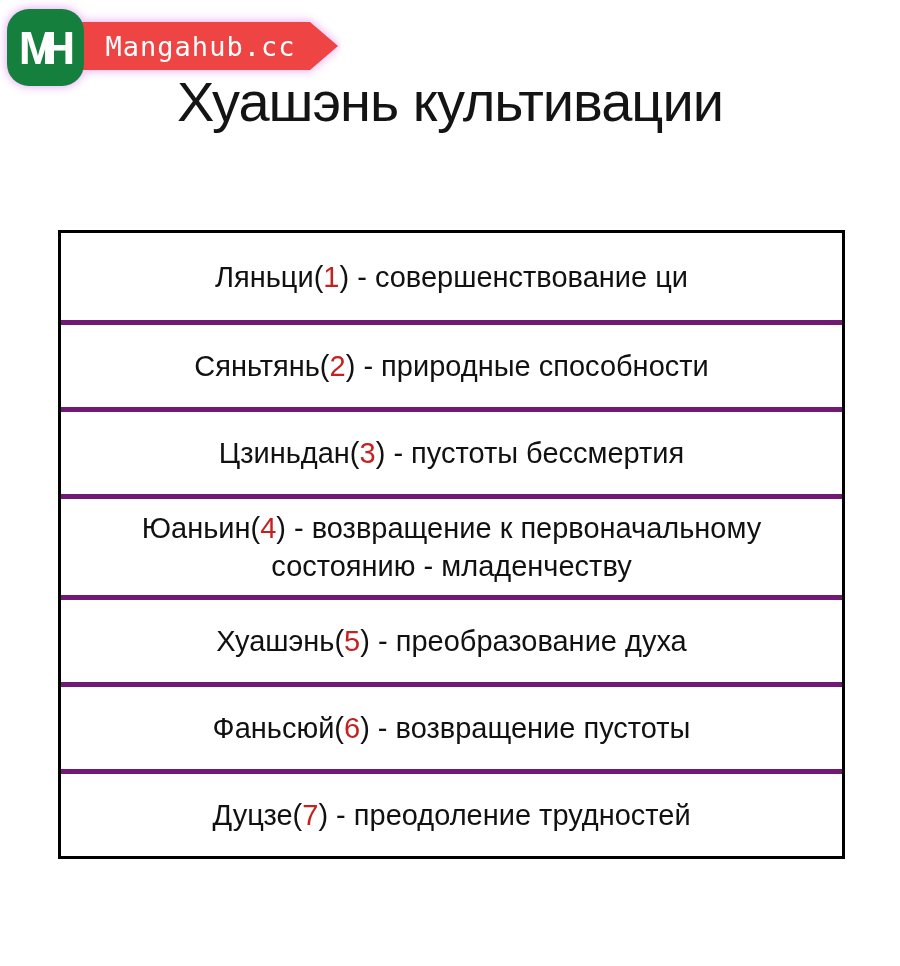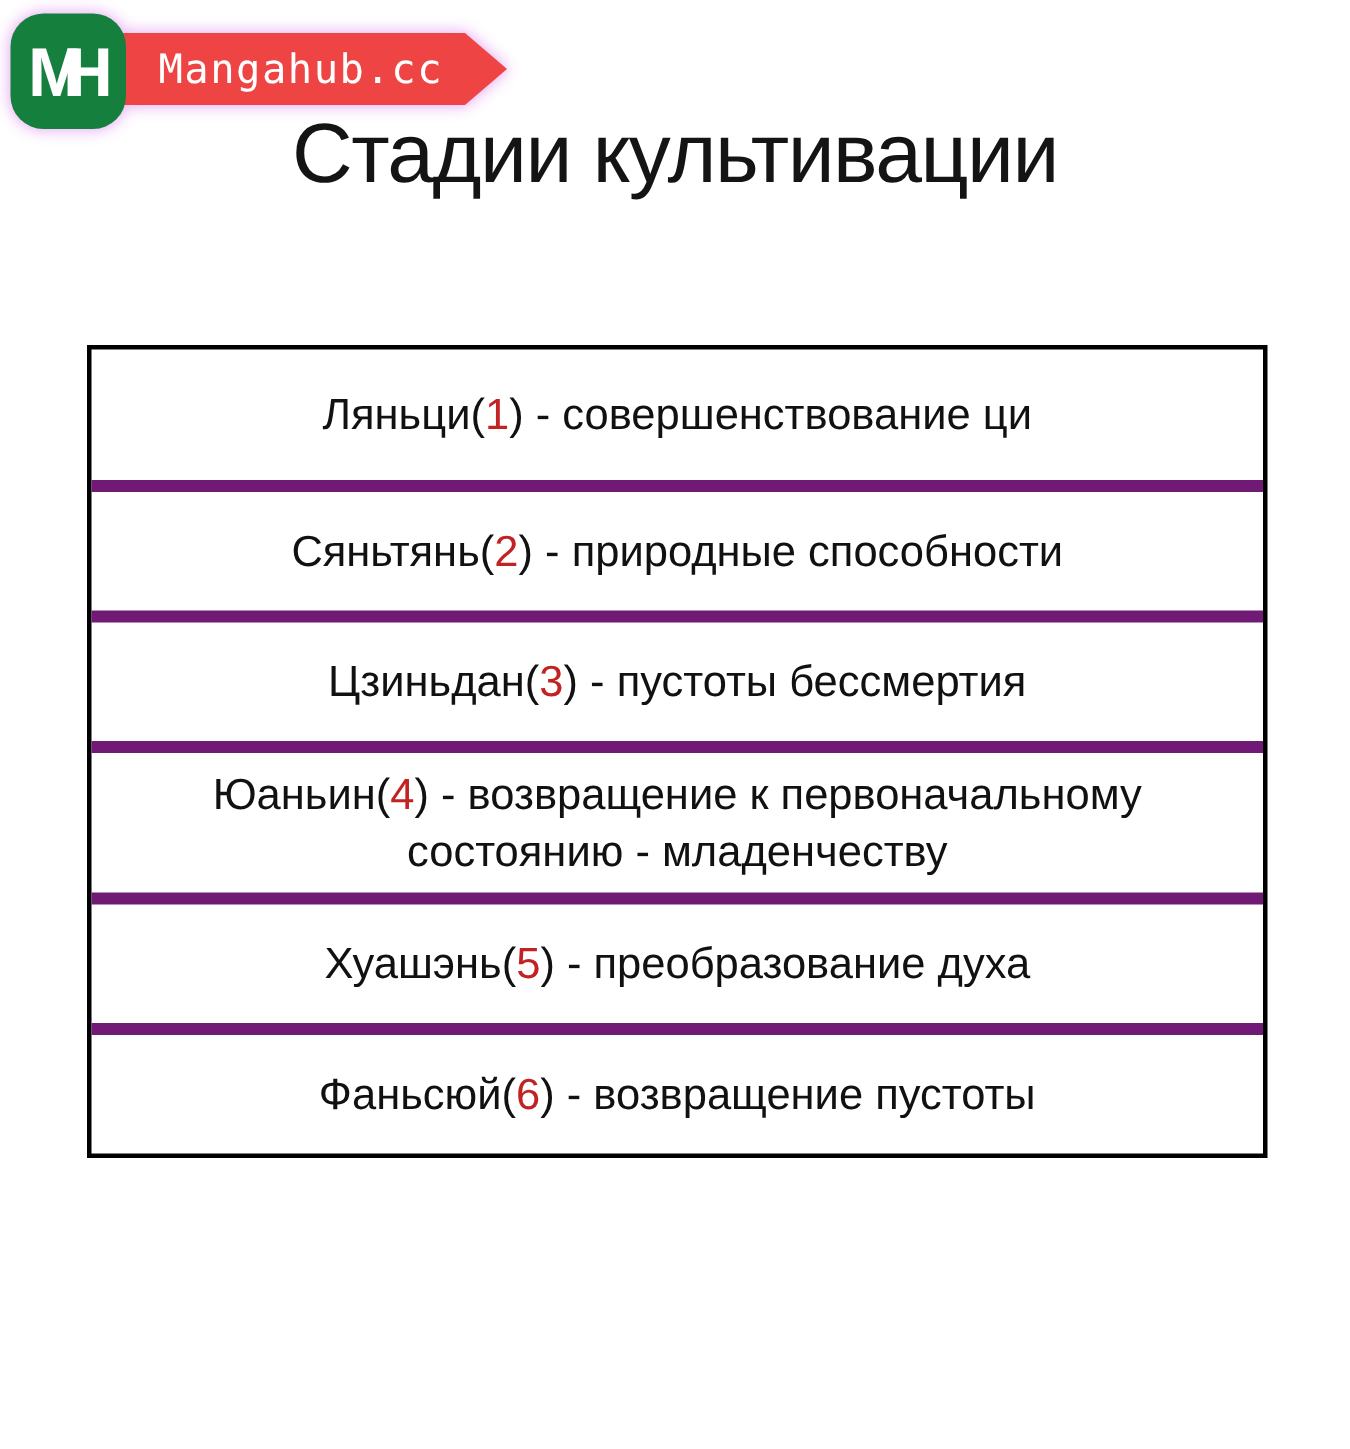--- a/index.html
+++ b/index.html
@@ -87,21 +87,21 @@
     left: 58px;
     top: 230px;
     width: 787px;
     box-sizing: border-box;
     border: 3px solid #000000;
     background: #ffffff;
   }
   .stage-row {
     box-sizing: border-box;
     min-height: 87px;
-    border-top: 8px solid #701a75;
+    border-top: 5px solid #701a75;
     display: flex;
     align-items: center;
     justify-content: center;
     text-align: center;
     padding: 6px 28px;
   }
   .stage-row:first-child {
     border-top: none;
   }
   .stage-row:nth-child(4) {
@@ -122,21 +122,21 @@
 
 <div class="watermark">
   <div class="banner">
     <span class="banner-text">Mangahub.cc</span>
   </div>
   <div class="logo-square">
     <span class="monogram">MH</span>
   </div>
 </div>
 
-<h1 class="page-title">Стадии культивации</h1>
+<h1 class="page-title">Хуашэнь культивации</h1>
 
 <div class="stage-table">
 
   <div class="stage-row">
     <div class="stage-text"><span>Ляньци(</span><span class="stage-number">1</span><span>) - совершенствование ци</span></div>
   </div>
 
   <div class="stage-row">
     <div class="stage-text"><span>Сяньтянь(</span><span class="stage-number">2</span><span>) - природные способности</span></div>
   </div>
@@ -150,14 +150,17 @@
   </div>
 
   <div class="stage-row">
     <div class="stage-text"><span>Хуашэнь(</span><span class="stage-number">5</span><span>) - преобразование духа</span></div>
   </div>
 
   <div class="stage-row">
     <div class="stage-text"><span>Фаньсюй(</span><span class="stage-number">6</span><span>) - возвращение пустоты</span></div>
   </div>
 
+  <div class="stage-row">
+    <div class="stage-text"><span>Дуцзе(</span><span class="stage-number">7</span><span>) - преодоление трудностей</span></div>
+  </div>
 
 </div>
 
 </body></html>

